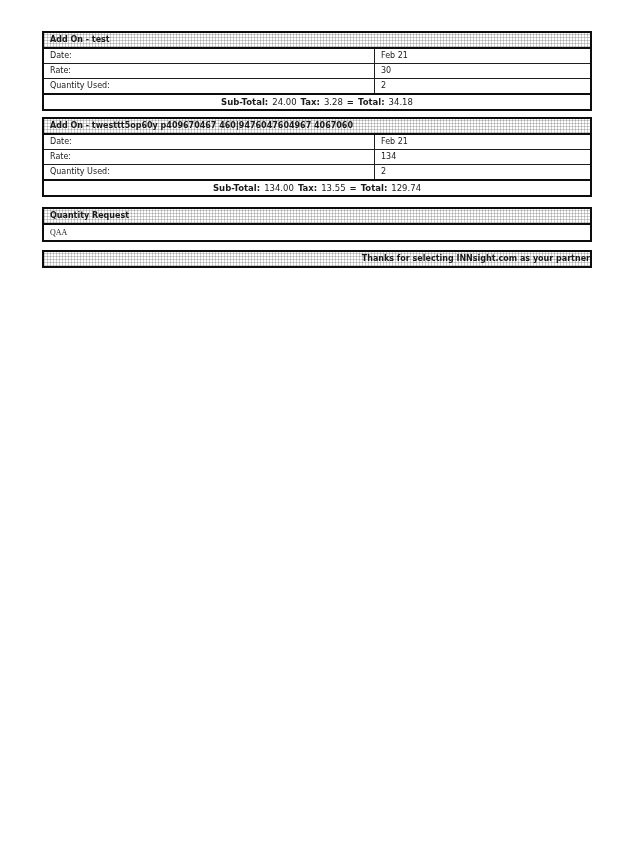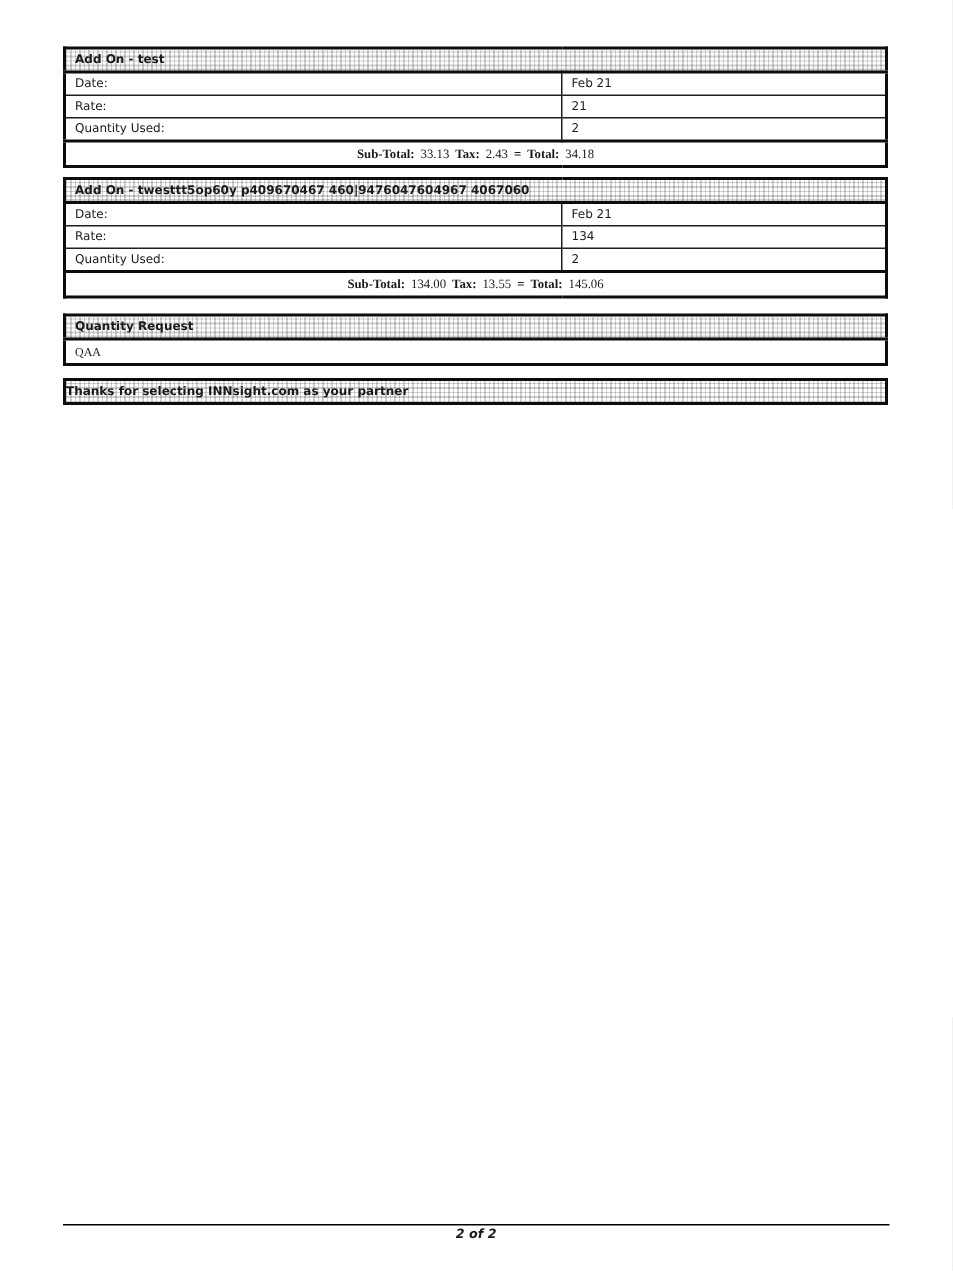--- a/index.html
+++ b/index.html
@@ -30,28 +30,28 @@
   col.c-right { width: 39.5%; }
 
   .hatch {
     background-color: #fff;
     background-image:
       repeating-linear-gradient(0deg,  rgba(40,40,40,0.22) 0 1px, transparent 1px 3px),
       repeating-linear-gradient(90deg, rgba(40,40,40,0.22) 0 1px, transparent 1px 3px);
   }
   tr.hdr td { font-weight: bold; border-bottom: 2px solid #0d0d0d; }
   tr.sum td { border-top: 2px solid #0d0d0d; text-align: center; font-size: 8.5px; }
-  .seg { margin-right: 4px; font-family: Liberation Serif, serif; }
+  .seg { margin-right: 4px; }
   .seg:last-child { margin-right: 0; }
   .b { font-weight: bold; }
 
   .banner {
     border: 2px solid #0d0d0d;
     height: 14px; line-height: 14px;
-    text-align: left; font-size: 8px; font-weight: bold;
+    text-align: right; font-size: 8px; font-weight: bold;
   }
 
   .footer {
     position: absolute; left: 42px; top: 816px; width: 551px;
     border-top: 1.5px solid #000;
     text-align: center;
   }
   .footer .pg { font-size: 8.5px; font-weight: bold; font-style: italic; padding-top: 1px; }
 </style>
 </head>
@@ -68,29 +68,29 @@
       <tbody>
           <tr class="hdr">
         <td colspan="2" class="hatch">Add On - test</td>
       </tr>
       <tr>
         <td>Date:</td>
         <td>Feb 21</td>
       </tr>
       <tr>
         <td>Rate:</td>
-        <td>21</td>
+        <td>30</td>
       </tr>
       <tr>
         <td>Quantity Used:</td>
         <td>2</td>
       </tr>
       <tr class="sum">
         <td colspan="2">
-          <span class="seg b">Sub-Total:</span><span class="seg">33.13</span><span class="seg b">Tax:</span><span class="seg">2.43</span><span class="seg b">=</span><span class="seg b">Total:</span><span class="seg">34.18</span>
+          <span class="seg b">Sub-Total:</span><span class="seg">24.00</span><span class="seg b">Tax:</span><span class="seg">3.28</span><span class="seg b">=</span><span class="seg b">Total:</span><span class="seg">34.18</span>
         </td>
       </tr>
     </tbody>
       </table>
 
     <table class="block gap10">
       <colgroup>
           <col class="c-left">
           <col class="c-right">
         </colgroup>
@@ -105,36 +105,33 @@
       <tr>
         <td>Rate:</td>
         <td>134</td>
       </tr>
       <tr>
         <td>Quantity Used:</td>
         <td>2</td>
       </tr>
       <tr class="sum">
         <td colspan="2">
-          <span class="seg b">Sub-Total:</span><span class="seg">134.00</span><span class="seg b">Tax:</span><span class="seg">13.55</span><span class="seg b">=</span><span class="seg b">Total:</span><span class="seg">145.06</span>
+          <span class="seg b">Sub-Total:</span><span class="seg">134.00</span><span class="seg b">Tax:</span><span class="seg">13.55</span><span class="seg b">=</span><span class="seg b">Total:</span><span class="seg">129.74</span>
         </td>
       </tr>
     </tbody>
       </table>
 
     <table class="block gap8">
       <tbody>
           <tr class="hdr">
         <td class="hatch">Quantity Request</td>
       </tr>
       <tr>
         <td style="height:15px; line-height:15px;font-family:Liberation Serif, serif;">QAA</td>
       </tr>
     </tbody>
       </table>
 
     <div class="banner hatch">Thanks for selecting INNsight.com as your partner</div>
   </div>
 
-  <div class="footer">
-    <div class="pg">2 of 2</div>
-  </div>
 </div>
 
 </body></html>

